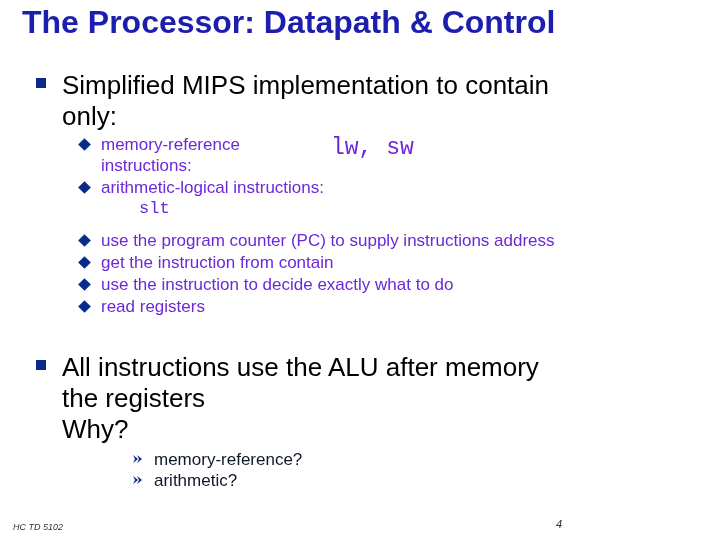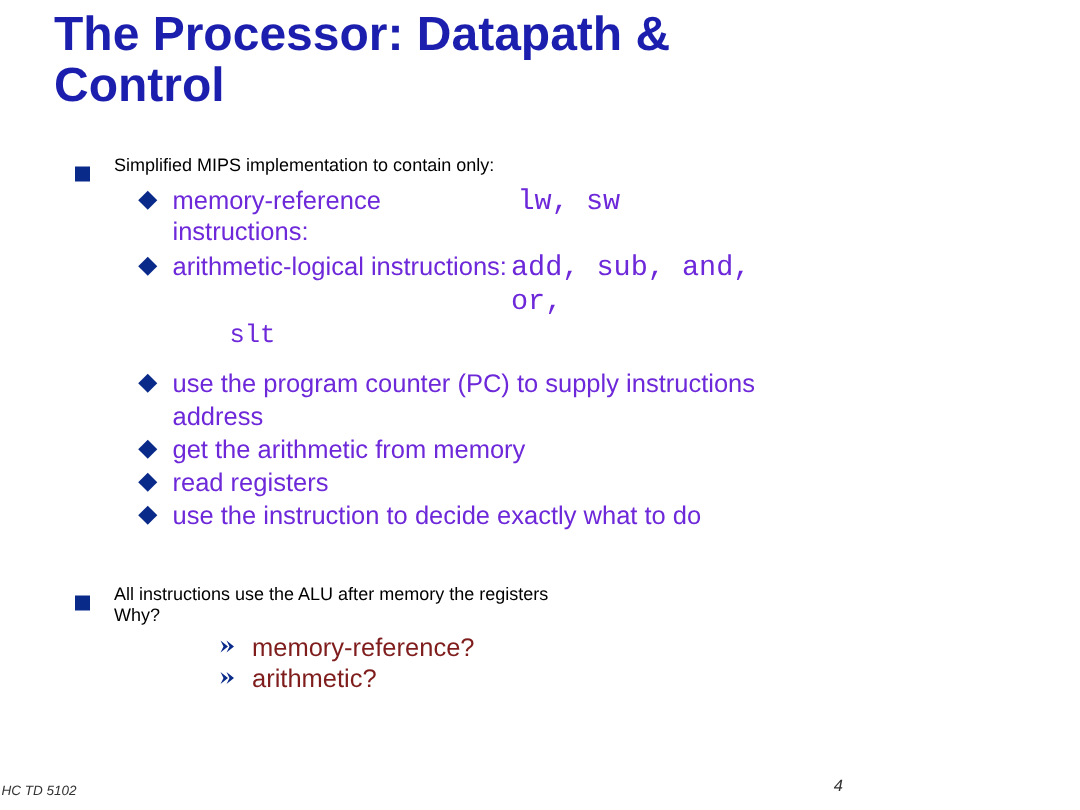--- a/index.html
+++ b/index.html
@@ -9,40 +9,40 @@
     height: 540px;
     background: #fff;
     font-family: Arial, Helvetica, sans-serif;
     overflow: hidden;
     position: relative;
   }
   .slide {
     width: 572px;
     height: 540px;
     position: relative;
-    padding: 0 30px;
+    padding: 0 16px;
     box-sizing: border-box;
   }
   .title {
     color: #1c1fae;
     font-weight: bold;
     font-size: 32px;
     line-height: 1.05;
     padding-top: 6px;
     padding-left: 6px;
   }
   .content {
     padding-top: 24px;
   }
   .lvl1 {
     display: flex;
     align-items: flex-start;
     margin-left: 20px;
     margin-top: 6px;
-    font-size: 12px;
+    font-size: 26px;
     color: #000;
   }
   .lvl1 .bullet-sq {
     width: 10px;
     height: 10px;
     background: #0a2a8a;
     flex: 0 0 auto;
     margin-top: 8px;
     margin-right: 16px;
   }
@@ -66,44 +66,44 @@
     transform: rotate(45deg);
     flex: 0 0 auto;
     margin-top: 6px;
     margin-right: 12px;
   }
   .lvl2 .txt { flex: 1 1 auto; }
   .lvl2 .txt .cols {
     display: flex;
   }
   .lvl2 .txt .cols .c1 { width: 230px; }
-  .lvl2 .txt .cols .c2 { font-family: "Courier New", monospace; font-size: 19px; }
+  .lvl2 .txt .cols .c2 { font-family: "Courier New", monospace; font-size: 23px; }
   .mono { font-family: "Courier New", monospace; margin-left: 38px; }
   .indent-why {
   }
   .lvl3-wrap {
     margin-left: 116px;
     margin-top: 4px;
   }
   .lvl3 {
     display: flex;
     align-items: flex-start;
     font-size: 17px;
-    color: #7f1d1d;
+    color: #0f172a;
     line-height: 1.25;
   }
   .lvl3 .bullet-ptr {
     flex: 0 0 auto;
     margin-top: 4px;
     margin-right: 10px;
   }
   .bullet-ptr svg { display: block; }
   .footer-left {
     position: absolute;
-    left: 1px;
+    left: 13px;
     bottom: 8px;
     font-size: 9px;
     font-style: italic;
     color: #333;
   }
   .footer-right {
     position: absolute;
     right: 10px;
     bottom: 10px;
     font-size: 11px;
@@ -133,43 +133,42 @@
           <div class="c1">memory-reference instructions:</div>
           <div class="c2">lw, sw</div>
         </div>
           </div>
       </div>
       <div class="lvl2">
         <div class="bullet-dia"></div>
         <div class="txt">
           <div class="cols">
             <div class="c1">arithmetic-logical instructions:</div>
-            <div class="c2">add, sub, and, or,</div>
           </div>
           <div class="mono">slt</div>
         </div>
       </div>
     </div>
 
     <div class="lvl2-wrap">
       <div class="lvl2">
         <div class="bullet-dia"></div>
         <div class="txt">use the program counter (PC) to supply instructions address</div>
       </div>
       <div class="lvl2">
         <div class="bullet-dia"></div>
-        <div class="txt">get the arithmetic from memory</div>
+        <div class="txt">get the instruction from contain</div>
+      </div>
+      <div class="lvl2">
+        <div class="bullet-dia"></div>
+        <div class="txt">use the instruction to decide exactly what to do</div>
       </div>
       <div class="lvl2">
         <div class="bullet-dia"></div>
         <div class="txt">read registers</div>
-      </div>
-      <div class="lvl2">
-        <div class="bullet-dia"></div>
-        <div class="txt">use the instruction to decide exactly what to do</div>
       </div>
     </div>
 
     <div class="gap"></div>
 
     <div class="lvl1">
       <div class="bullet-sq"></div>
       <div>
         <span>All instructions use the ALU after memory the registers</span><br>
         <span class="indent-why">Why?</span>

